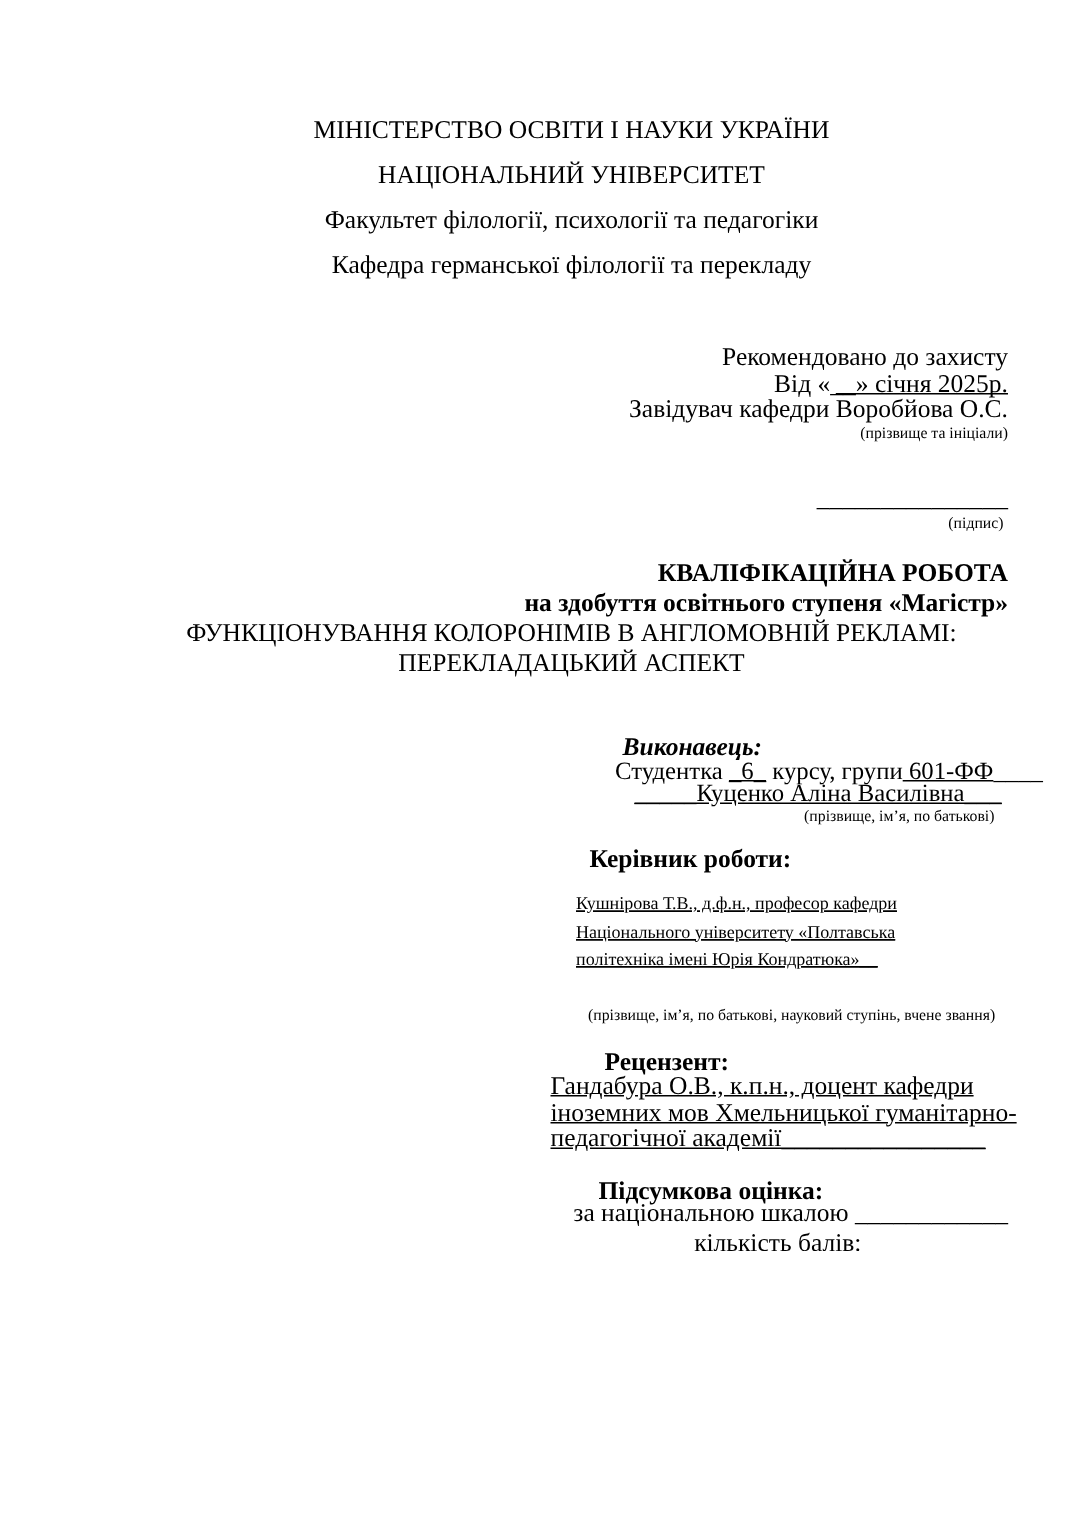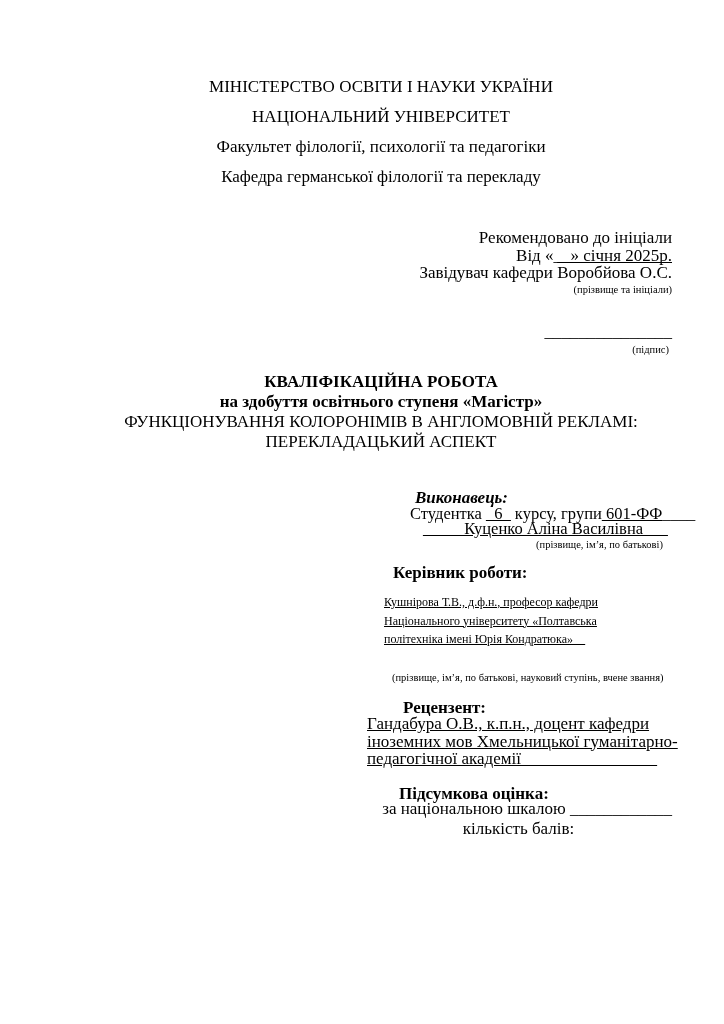--- a/index.html
+++ b/index.html
@@ -1,21 +1,21 @@
 <!DOCTYPE html>
 <html><head>
 <meta charset="utf-8">
 <style>
   html,body { margin:0; padding:0; background:#ffffff; }
   .page {
     position:relative; width:724px; height:834px; background:#ffffff;
     color:#000; font-family:"Liberation Serif","DejaVu Serif",serif;
     overflow:hidden;
   }
-  .b { font-weight:bold; }
+  .b { font-weight:bold;text-align:right; }
   .u { text-decoration:underline; }
   .ovl { text-decoration:overline; }
   .caption { font-size:10.5px; line-height:13px; }
 
   .header   { position:absolute; top:72px;  left:90px; width:582px; text-align:center; font-size:17px; line-height:30px; }
   .approval { position:absolute; top:229px; right:52px; text-align:right; font-size:17px; line-height:17.5px; }
   .approval .caption { margin-top:1px; }
   .sig-line    { position:absolute; top:322px; right:52px; font-size:17px; }
   .sig-caption { position:absolute; top:343px; right:55px; text-align:right; }
   .title    { position:absolute; top:372px; left:90px; width:582px; text-align:center; font-size:17px; line-height:20px; }
@@ -38,21 +38,21 @@
 <div class="page">
 
   <div class="header">
     <div>МІНІСТЕРСТВО ОСВІТИ І НАУКИ УКРАЇНИ</div>
     <div>НАЦІОНАЛЬНИЙ УНІВЕРСИТЕТ</div>
     <div>Факультет філології, психології та педагогіки</div>
     <div>Кафедра германської філології та перекладу</div>
   </div>
 
   <div class="approval">
-    <div>Рекомендовано до ініціали</div>
+    <div>Рекомендовано до захисту</div>
     <div>Від «__» січня 2025р.</div>
     <div><span>Завідувач кафедри </span><span class="ovl">Воробйова О.С.</span></div>
     <div class="caption">(прізвище та ініціали)</div>
   </div>
 
   <div class="sig-line">_______________</div>
   <div class="sig-caption caption">(підпис)</div>
 
   <div class="title">
     <div class="b">КВАЛІФІКАЦІЙНА РОБОТА</div>

